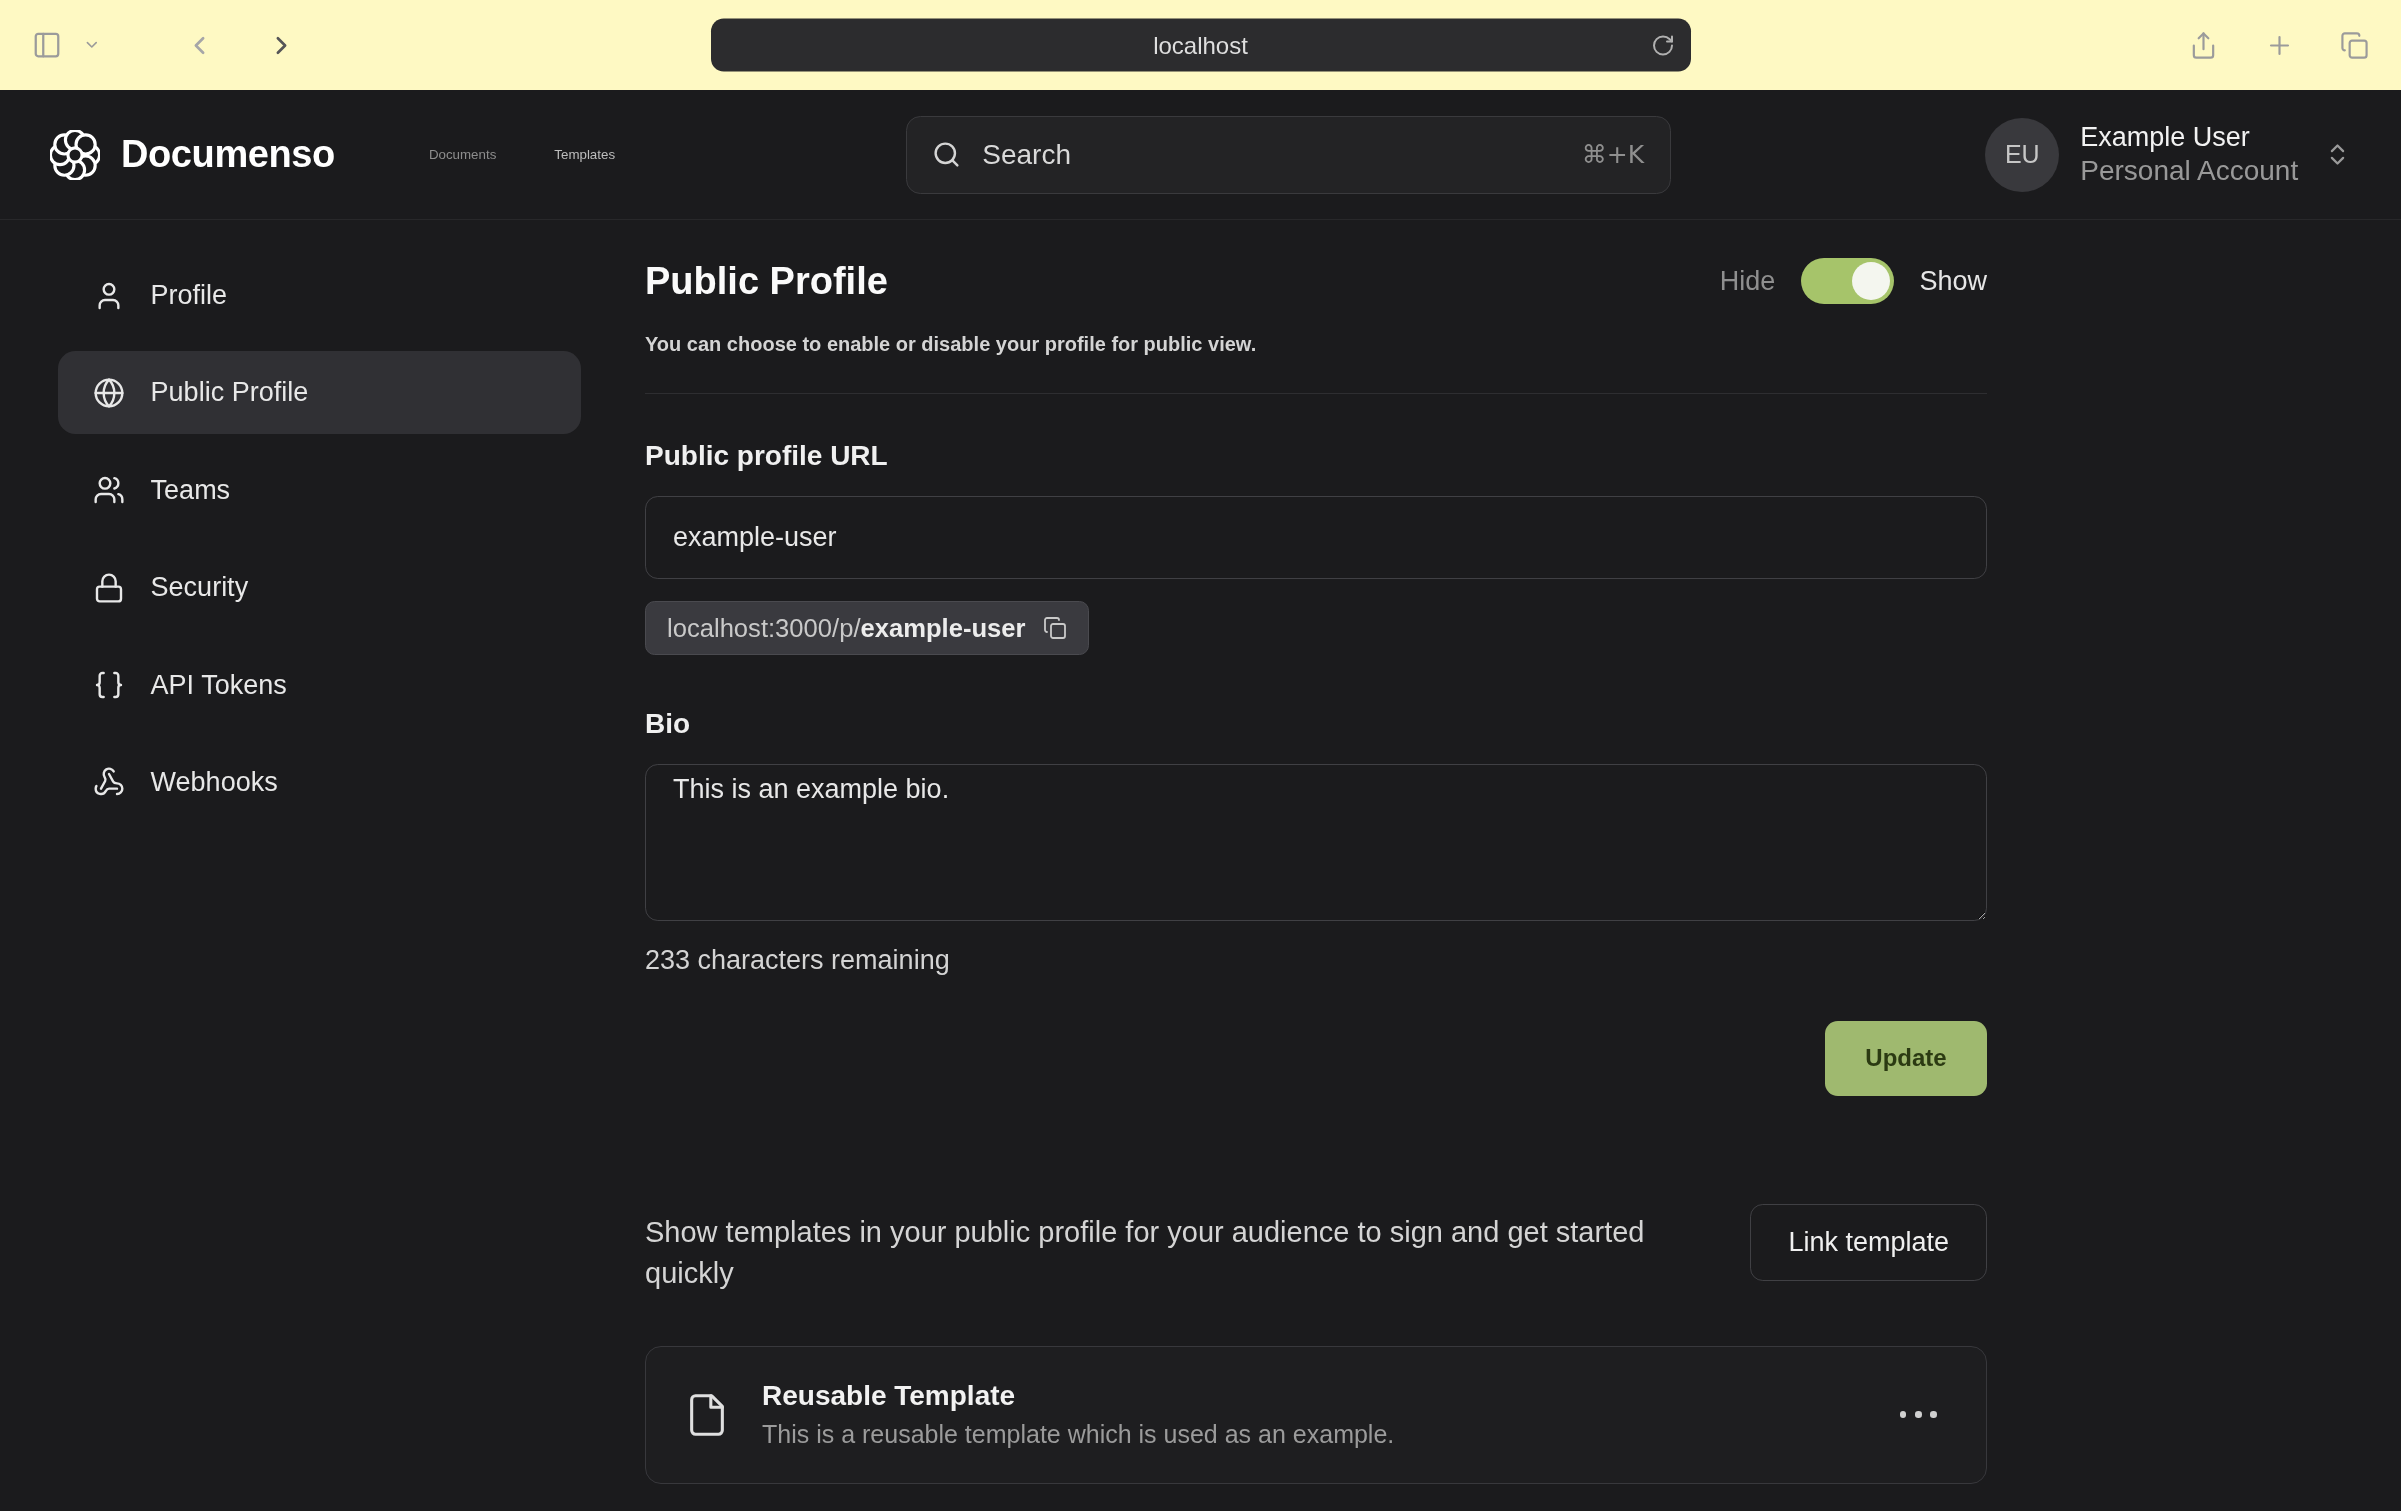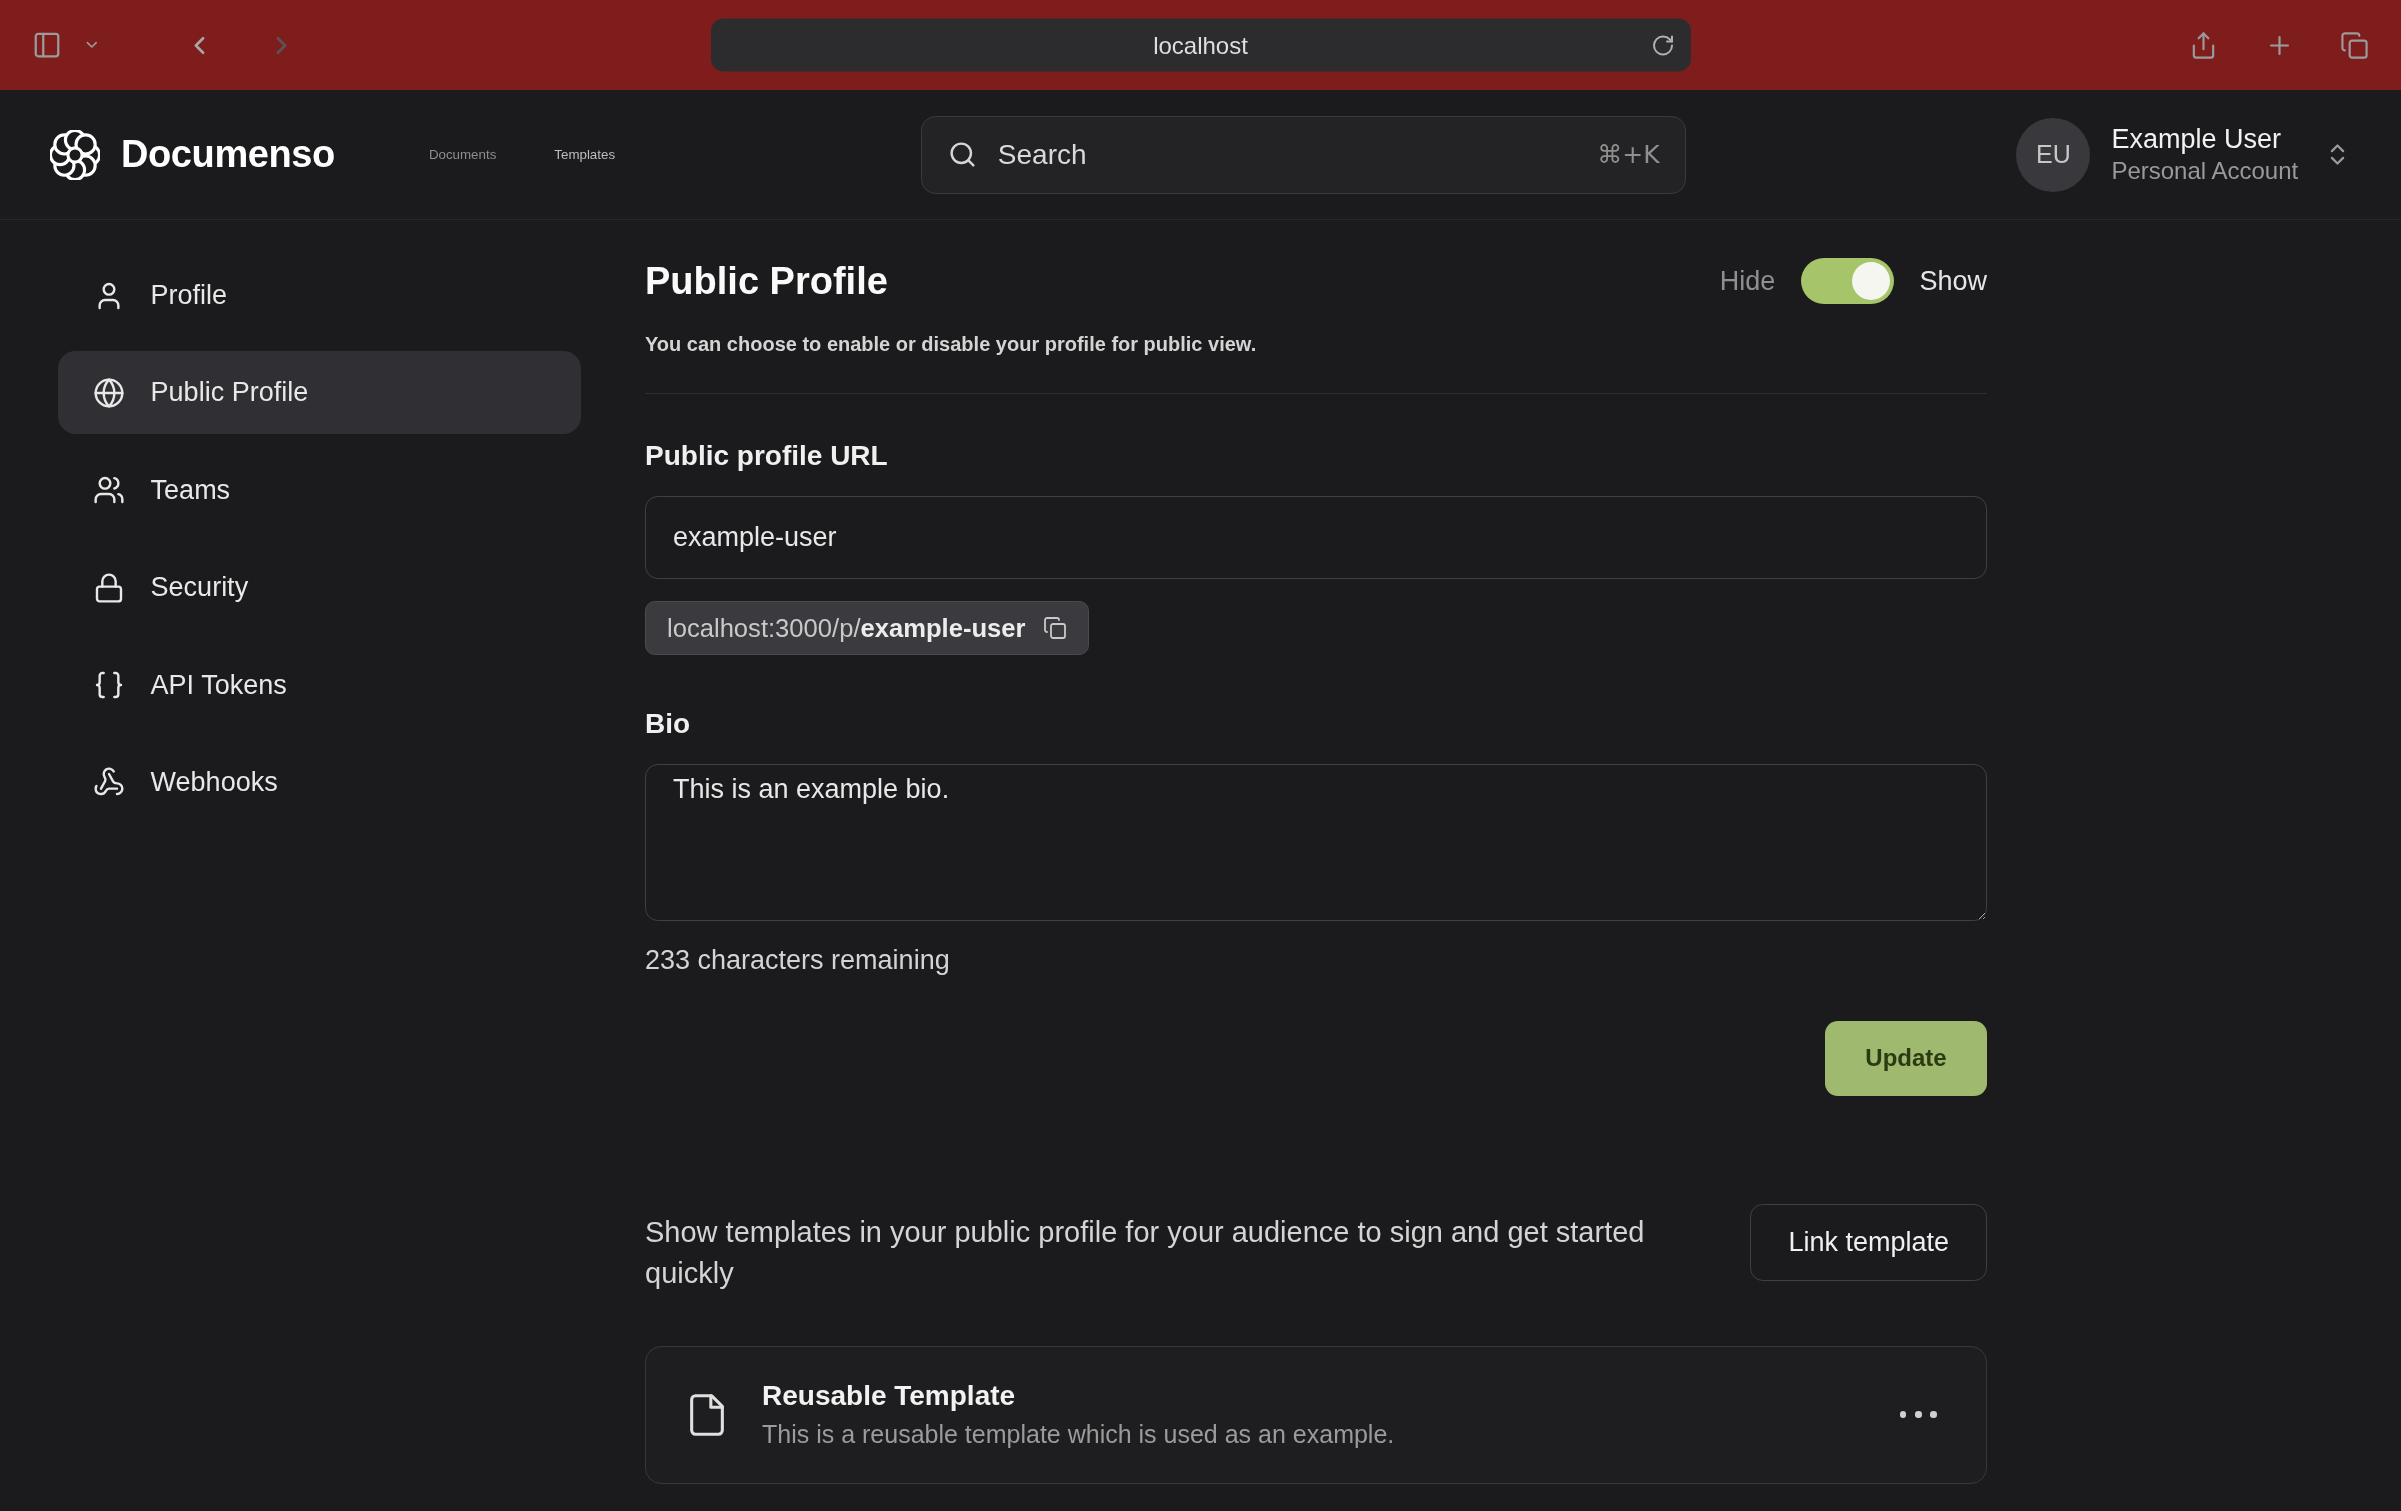--- a/index.html
+++ b/index.html
@@ -8,21 +8,21 @@
     background:#1b1b1d;
     font-family:"Liberation Sans","DejaVu Sans",sans-serif;
     color:#ededed;
     overflow:hidden;
   }
   svg { display:block; }
   button { font-family:inherit; cursor:pointer; }
 
   
   .browser-chrome {
-    height:90px; background:#7f1d1d;
+    height:90px; background:#fef9c3;
     display:flex; align-items:center;
     padding:0 27px; position:relative;
   }
   .chrome-left { display:flex; align-items:center; gap:11.2px; color:#9b9b9b; }
   .chrome-btn { background:none; border:none; color:#9b9b9b; display:flex; align-items:center; padding:4.8px; }
   .chrome-btn.dim { color:#555557; }
   .chrome-btn.back { margin-left:64px; color:#a6a6a8; }
   .chrome-btn.fwd { margin-left:32px; }
   .url-bar {
     position:absolute; left:50%; top:50%; transform:translate(-50%,-50%);
@@ -58,21 +58,21 @@
   .search input::placeholder { color:#d9d9d9; opacity:1; }
   .search-shortcut { font-size:25px; color:#8f8f8f; font-family:"DejaVu Sans",sans-serif; }
   .user-menu { display:flex; align-items:center; gap:21px; margin-left:24px; background:none; border:none; }
   .avatar {
     width:74px; height:74px; border-radius:50%; background:#39393d;
     display:flex; align-items:center; justify-content:center;
     font-size:25px; color:#c6c6c6; flex-shrink:0;
   }
   .user-meta { text-align:left; }
   .user-name { font-size:27px; color:#f2f2f2; }
-  .user-account { font-size:24px; color:#999999; margin-top:2px; }
+  .user-account { font-size:28px; color:#999999; margin-top:2px; }
   .chevrons { color:#9a9a9a; margin-left:4.8px; }
 
   
   .app-body { display:flex; height:1293px; }
   .sidebar { width:645px; flex-shrink:0; padding:34px 64px 0 58px; }
   .side-item {
     display:flex; align-items:center; gap:25.6px;
     height:83px; padding:0 35px; border-radius:17.6px;
     font-size:27px; font-weight:500; color:#e8e8e8;
     margin-bottom:14.4px;

